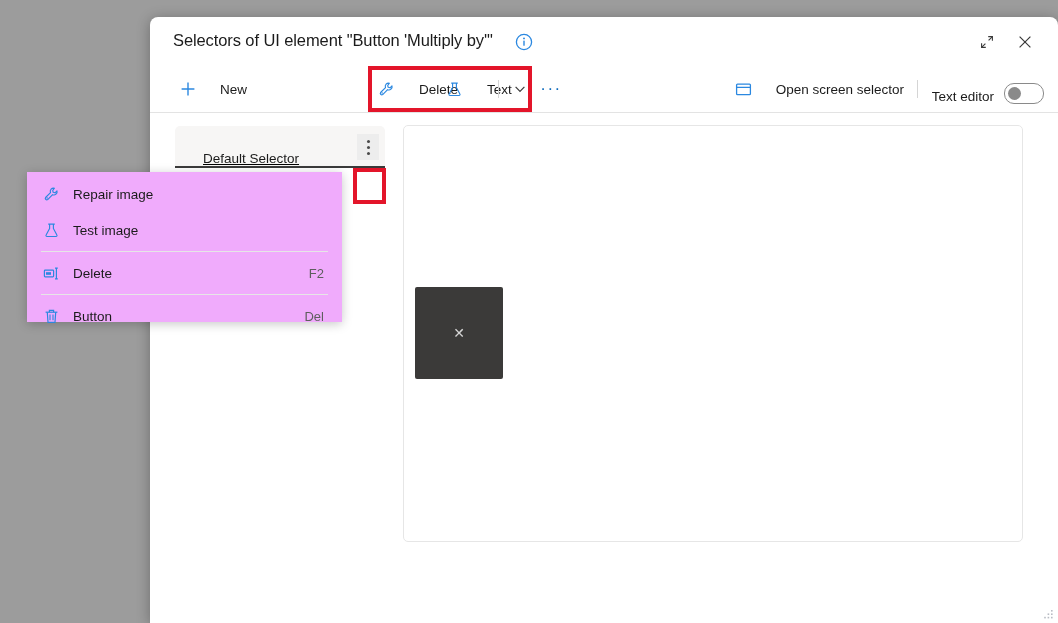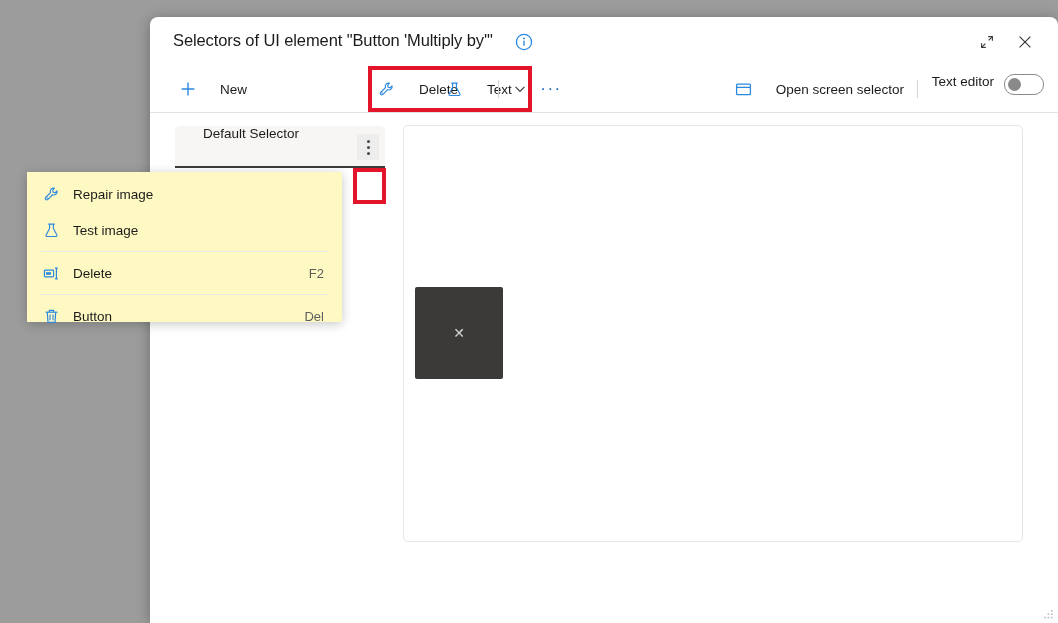--- a/index.html
+++ b/index.html
@@ -112,21 +112,21 @@
     width: 1px;
     height: 18px;
     background: #d5d5d5;
   }
   .tb-texteditor {
     position: absolute;
     top: 7px;
     right: 14px;
     height: 30px;
     display: flex;
-    align-items: flex-start;
+    align-items: flex-end;
     gap: 10px;
     font-size: 13.5px;
     color: #1b1b1b;
   }
   .toggle {
     width: 38px;
     height: 19px;
     border-radius: 10px;
     border: 1px solid #8a8a8a;
     background: #ffffff;
@@ -152,21 +152,22 @@
   .sel-tab {
     position: absolute;
     left: 25px;
     top: 13px;
     width: 210px;
     height: 40px;
     background: #f7f6f5;
     border-top-left-radius: 5px;
     border-top-right-radius: 5px;
     display: flex;
-    align-items: flex-start;
+    align-items: flex-end;
+    text-decoration: underline;
   }
   .sel-tab-label {
     margin-left: 28px;
     font-size: 13.5px;
     color: #1b1b1b;
   }
   .sel-underline {
     position: absolute;
     left: 25px;
     top: 53px;
@@ -253,21 +254,21 @@
     height: 36px;
   }
 
   
   .ctx-menu {
     position: absolute;
     left: 27px;
     top: 172px;
     width: 315px;
     height: 150px;
-    background: #fef9c3;
+    background: #f0abfc;
     box-shadow: 0 2px 10px rgba(0,0,0,0.22);
     z-index: 60;
     padding-top: 4px;
     box-sizing: border-box;
   }
   .ctx-item {
     position: relative;
     height: 36px;
     display: flex;
     align-items: center;

